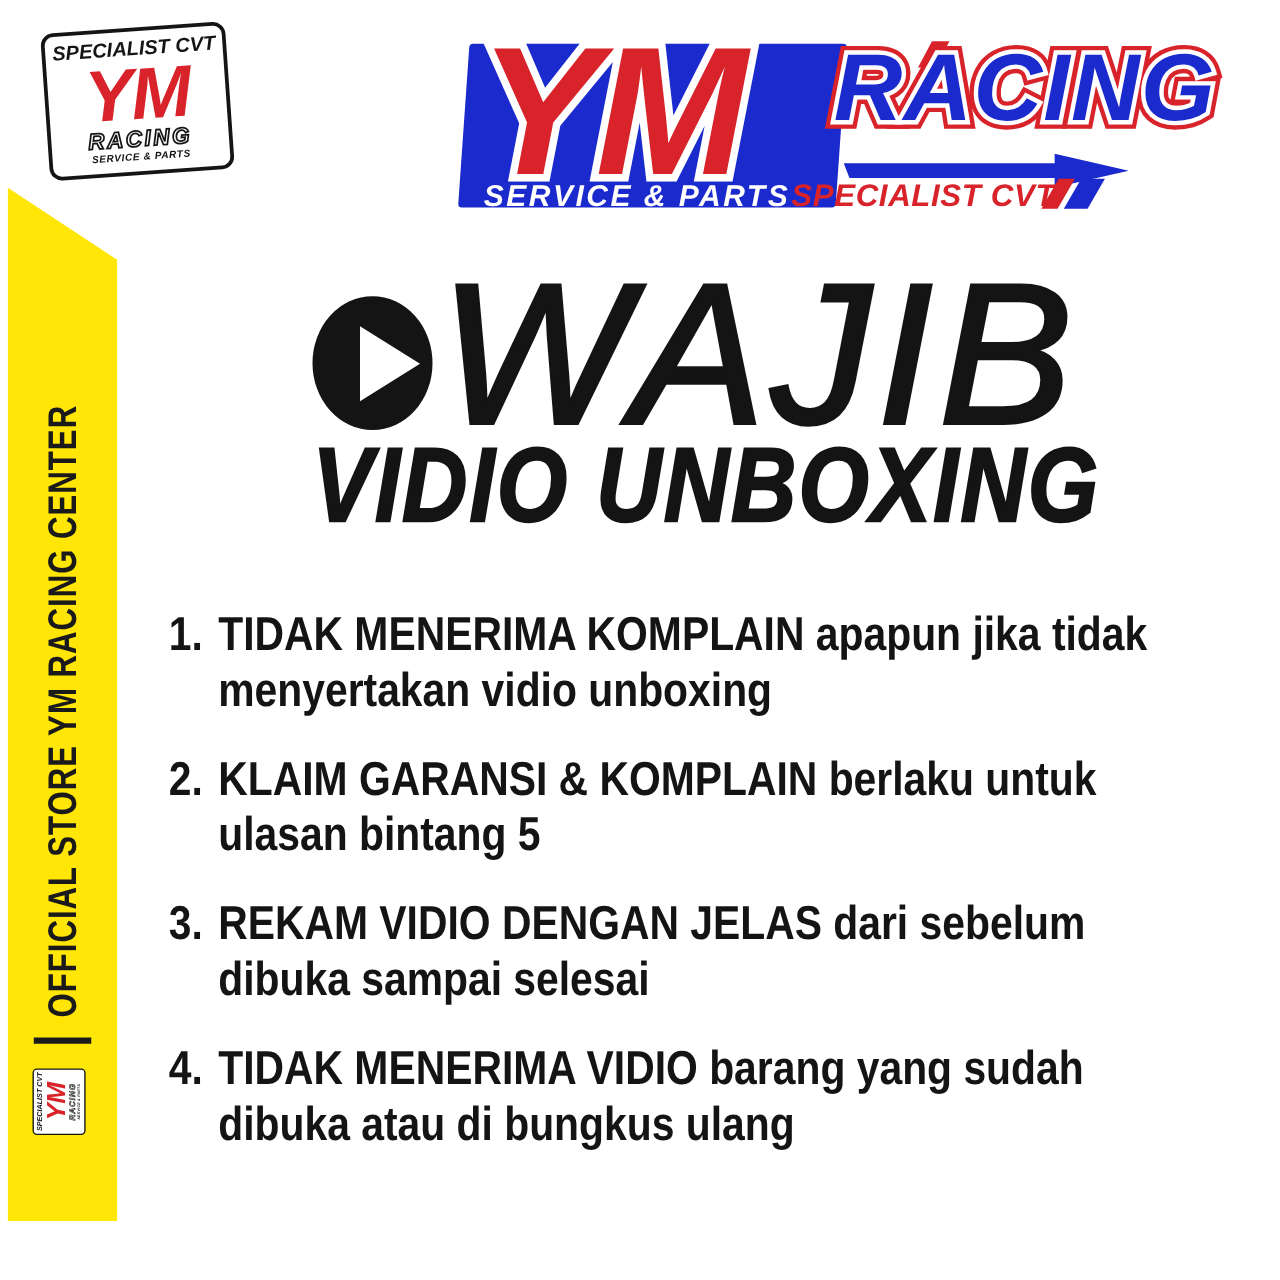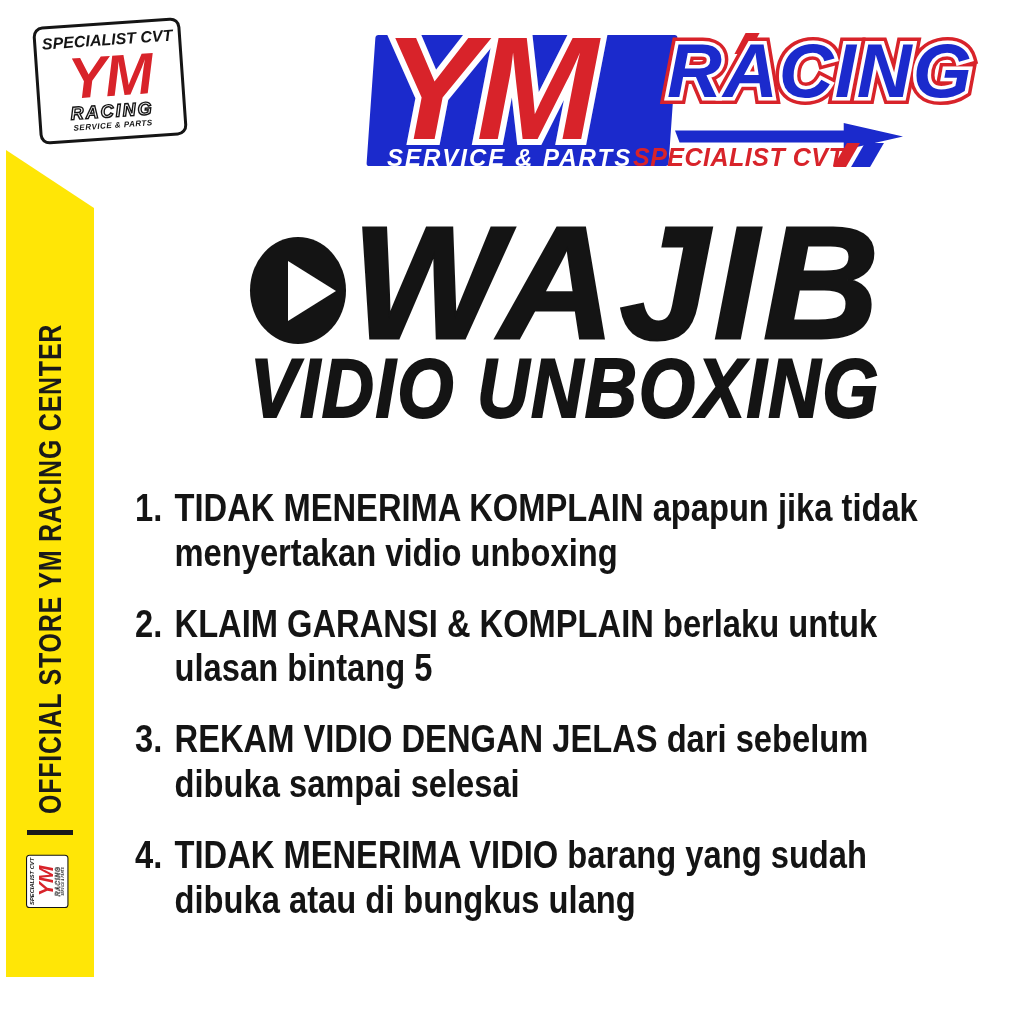--- a/index.html
+++ b/index.html
@@ -72,21 +72,21 @@
   .ml-stripes{position:absolute;left:465px;top:123px;z-index:4;display:flex;gap:5px;}
   .ml-stripes .s1{width:13px;height:24px;background:var(--red,#D8232A);transform:skewX(-30deg);}
   .ml-stripes .s2{width:19px;height:24px;background:var(--blue,#1B2ACC);transform:skewX(-30deg);}
 
   
   .play-btn{position:absolute;left:250px;top:237px;width:96px;height:107px;background:var(--ink,#141414);
     border-radius:50%;}
   .play-tri{position:absolute;left:38px;top:24px;width:0;height:0;
     border-top:30px solid transparent;border-bottom:30px solid transparent;border-left:48px solid #ffffff;}
   .title-wajib{
-    position:absolute;left:352px;top:203px;font-size:160px;font-weight:bold;font-style:italic;
+    position:absolute;left:352px;top:203px;font-size:160px;font-weight:normal;font-style:italic;
     line-height:1;letter-spacing:5px;color:var(--ink,#141414);
     -webkit-text-stroke:3px var(--ink,#141414);paint-order:stroke fill;white-space:nowrap;
   }
   .title-vidio{
     position:absolute;left:250px;top:346px;font-size:84px;font-weight:bold;font-style:italic;
     line-height:1;letter-spacing:2px;color:var(--ink,#141414);
     -webkit-text-stroke:2px var(--ink,#141414);paint-order:stroke fill;white-space:nowrap;
     transform:scaleX(0.86);transform-origin:0 0;
   }
 

